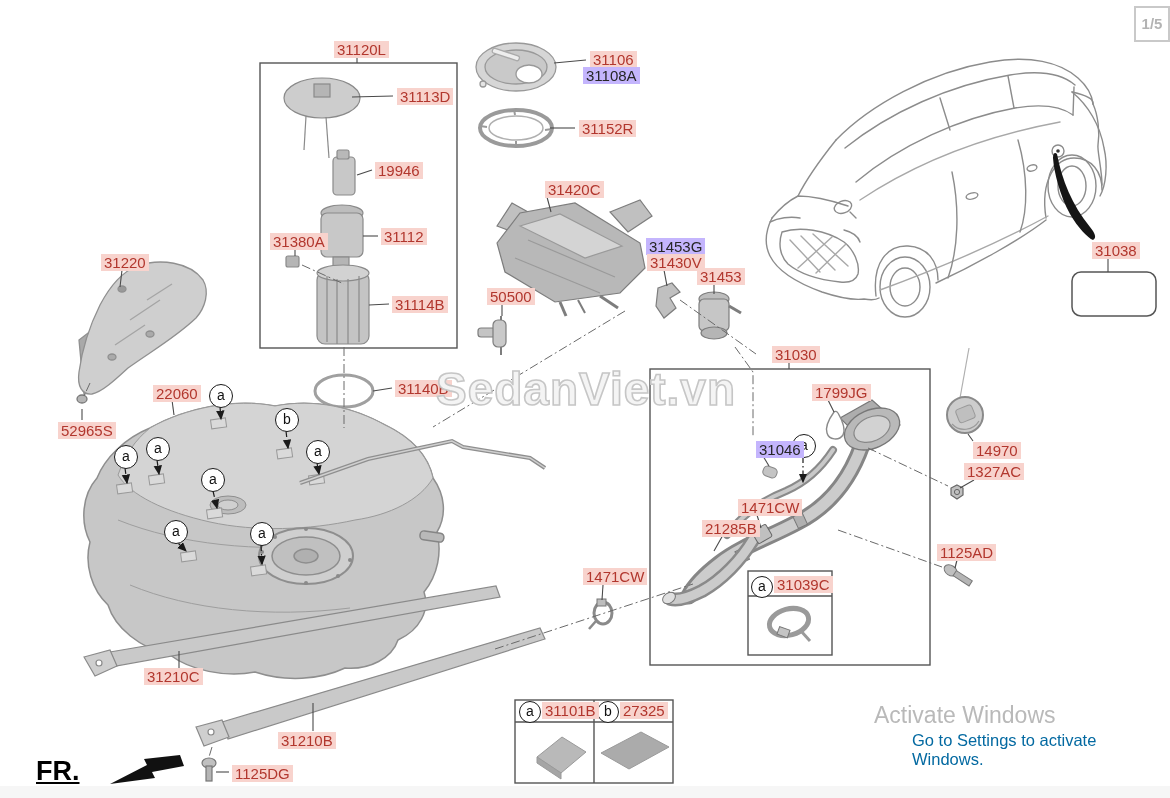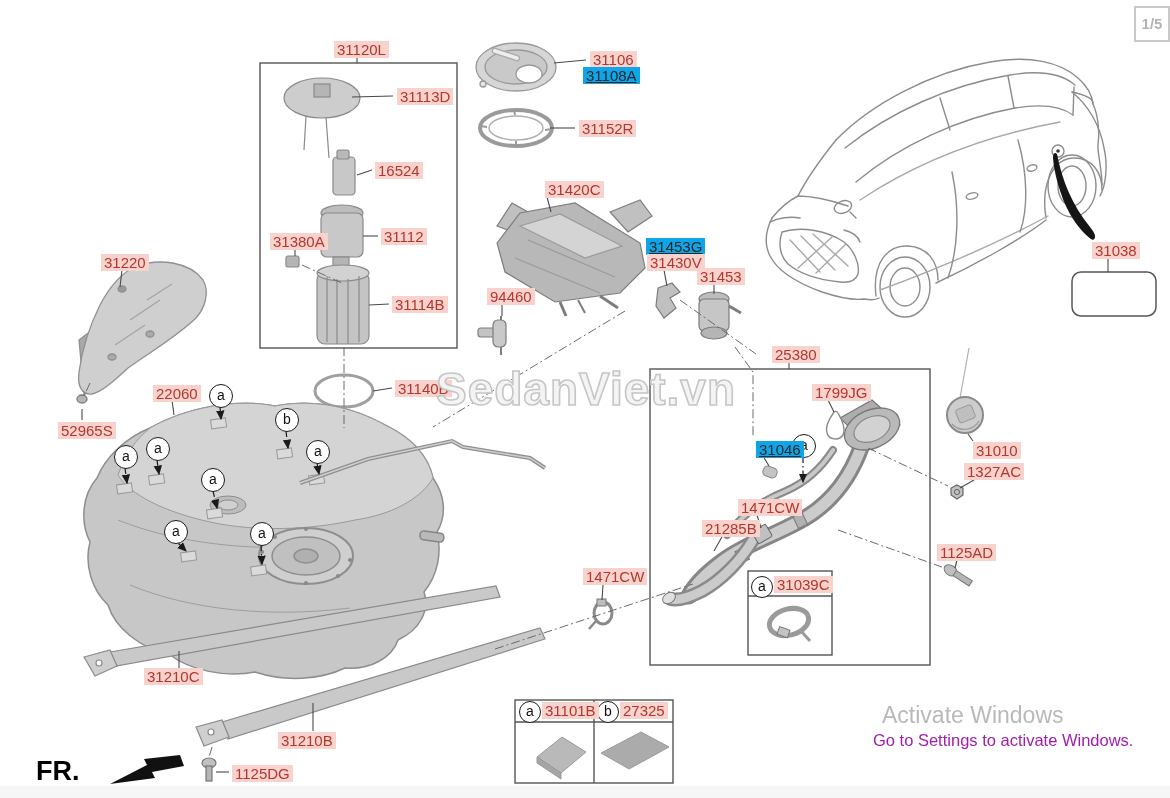--- a/index.html
+++ b/index.html
@@ -1,29 +1,29 @@
 <!DOCTYPE html>
 <html><head>
 <meta charset="utf-8">
 <style>
   html,body{margin:0;padding:0;background:#fff;}
   #stage{position:relative;width:1170px;height:798px;background:#ffffff;overflow:hidden;
          font-family:"Liberation Sans", sans-serif;}
   svg{position:absolute;left:0;top:0;}
   .lbl{position:absolute;font-size:15px;line-height:17px;padding:0 3px;white-space:nowrap;z-index:30;}
   .lbl.red{color:#b2372e;background:#f8d3cd;}
-  .lbl.gry{color:#262626;background:#0ea5e9;text-decoration:underline;}
+  .lbl.gry{color:#262626;background:#c4b5fd;}
   .co{position:absolute;width:22px;height:22px;border:1.4px solid #1a1a1a;border-radius:50%;
       background:#fff;color:#111;font-size:14px;line-height:21px;text-align:center;z-index:25;}
   .co.small{width:20px;height:20px;line-height:19px;}
   .wm{position:absolute;left:436px;top:362px;font-size:46px;font-weight:700;letter-spacing:1px;
       color:#f4f4f4;-webkit-text-stroke:1.6px #c6c6c6;z-index:40;pointer-events:none;}
-  .act1{position:absolute;left:874px;top:702px;font-size:23px;color:#b9b9b9;z-index:40;margin-left:8px;}
-  .act2{position:absolute;left:873px;top:731px;font-size:16.5px;color:#a21caf;z-index:40;}
-  .fr{position:absolute;left:36px;top:756px;font-size:27px;font-weight:700;color:#000;z-index:40;}
+  .act1{position:absolute;left:874px;top:702px;font-size:23px;color:#b9b9b9;z-index:40;}
+  .act2{position:absolute;left:912px;top:731px;font-size:16.5px;color:#0369a1;z-index:40;}
+  .fr{position:absolute;left:36px;top:756px;font-size:27px;font-weight:700;color:#000;z-index:40;text-decoration:underline;}
   .pagebox{position:absolute;left:1134px;top:6px;width:32px;height:32px;border:2px solid #c9c9c9;
       color:#b3b3b3;font-size:15px;font-weight:700;text-align:center;line-height:32px;z-index:40;}
   .strip{position:absolute;left:0;top:786px;width:1170px;height:12px;background:#f6f6f6;z-index:5;}
 </style>
 </head>
 <body>
 
 <div id="stage">
 
   <svg width="1170" height="798" viewBox="0 0 1170 798">
@@ -316,40 +316,40 @@
       <line x1="803" y1="457" x2="803" y2="482" marker-end="url(#ah)"></line>
     </g>
 
     <g>
       <polygon points="110,784 147,765 144,759 180,755 184,766 152,772 155,778" fill="#111"></polygon>
     </g>
   </svg>
 
   <div class="lbl red" style="left:334px;top:41px">31120L</div>
   <div class="lbl red" style="left:397px;top:88px">31113D</div>
-  <div class="lbl red" style="left:375px;top:162px">16524</div>
+  <div class="lbl red" style="left:375px;top:162px">19946</div>
   <div class="lbl red" style="left:270px;top:233px">31380A</div>
   <div class="lbl red" style="left:381px;top:228px">31112</div>
   <div class="lbl red" style="left:392px;top:296px">31114B</div>
   <div class="lbl red" style="left:590px;top:51px">31106</div>
   <div class="lbl gry" style="left:583px;top:67px">31108A</div>
   <div class="lbl red" style="left:579px;top:120px">31152R</div>
   <div class="lbl red" style="left:545px;top:181px">31420C</div>
-  <div class="lbl red" style="left:487px;top:288px">94460</div>
+  <div class="lbl red" style="left:487px;top:288px">50500</div>
   <div class="lbl gry" style="left:646px;top:238px">31453G</div>
   <div class="lbl red" style="left:647px;top:254px">31430V</div>
   <div class="lbl red" style="left:697px;top:268px">31453</div>
   <div class="lbl red" style="left:101px;top:254px">31220</div>
   <div class="lbl red" style="left:153px;top:385px">22060</div>
   <div class="lbl red" style="left:58px;top:422px">52965S</div>
   <div class="lbl red" style="left:395px;top:380px">31140B</div>
-  <div class="lbl red" style="left:772px;top:346px">25380</div>
+  <div class="lbl red" style="left:772px;top:346px">31030</div>
   <div class="lbl red" style="left:812px;top:384px">1799JG</div>
   <div class="lbl gry" style="left:756px;top:441px">31046</div>
-  <div class="lbl red" style="left:973px;top:442px">31010</div>
+  <div class="lbl red" style="left:973px;top:442px">14970</div>
   <div class="lbl red" style="left:964px;top:463px">1327AC</div>
   <div class="lbl red" style="left:738px;top:499px">1471CW</div>
   <div class="lbl red" style="left:702px;top:520px">21285B</div>
   <div class="lbl red" style="left:583px;top:568px">1471CW</div>
   <div class="lbl red" style="left:937px;top:544px">1125AD</div>
   <div class="lbl red" style="left:774px;top:576px">31039C</div>
   <div class="lbl red" style="left:144px;top:668px">31210C</div>
   <div class="lbl red" style="left:278px;top:732px">31210B</div>
   <div class="lbl red" style="left:232px;top:765px">1125DG</div>
   <div class="lbl red" style="left:1092px;top:242px">31038</div>

